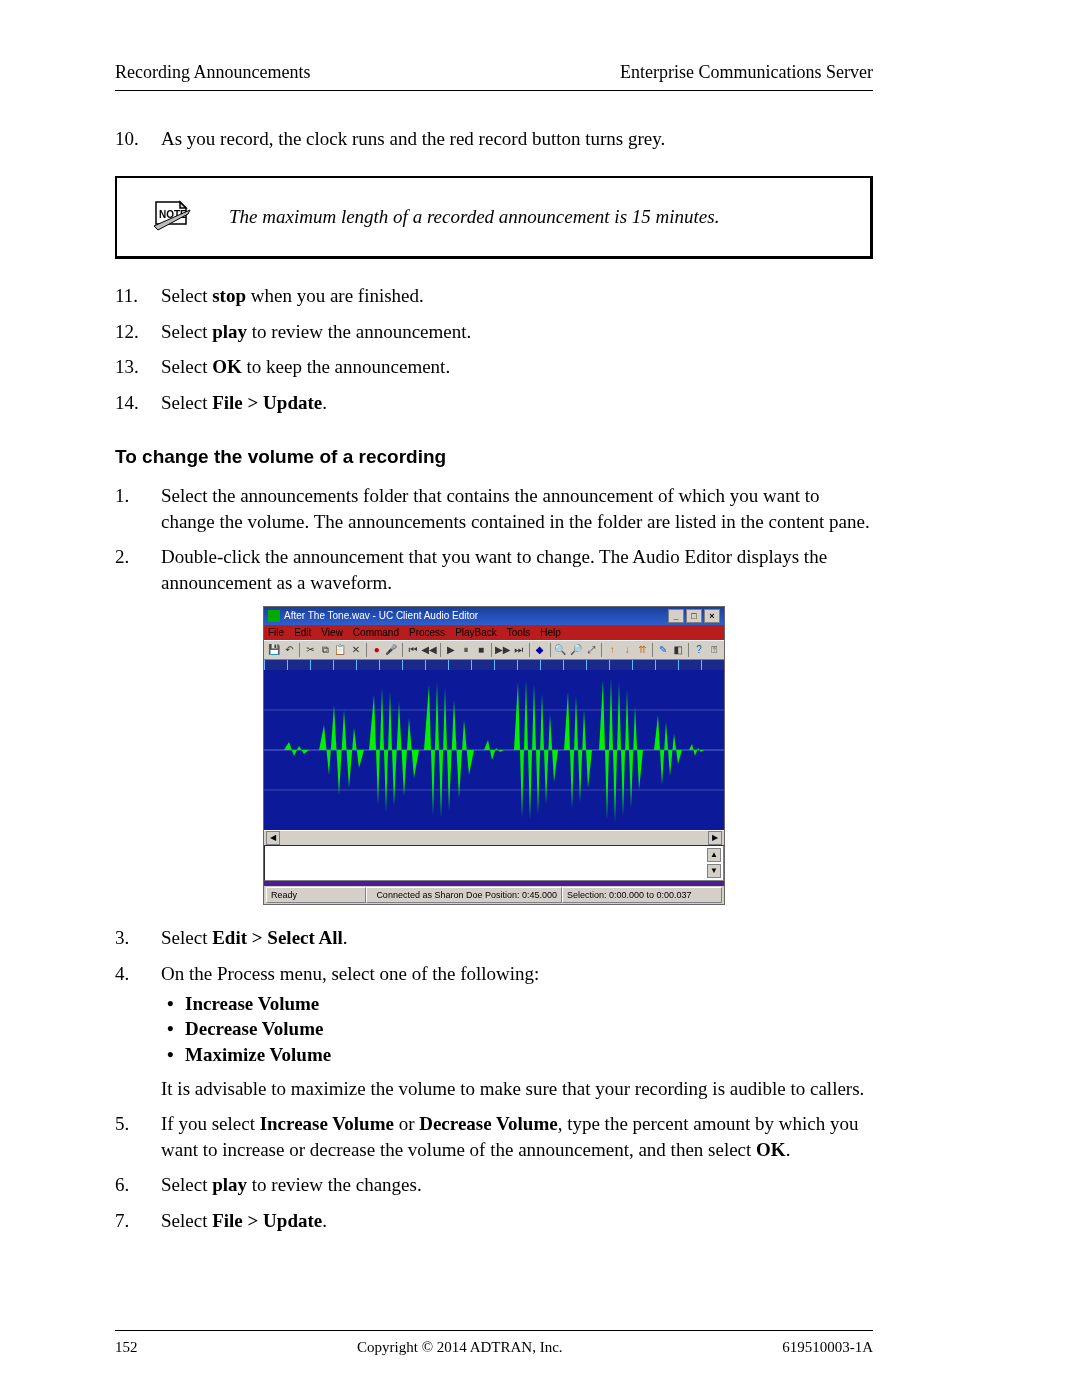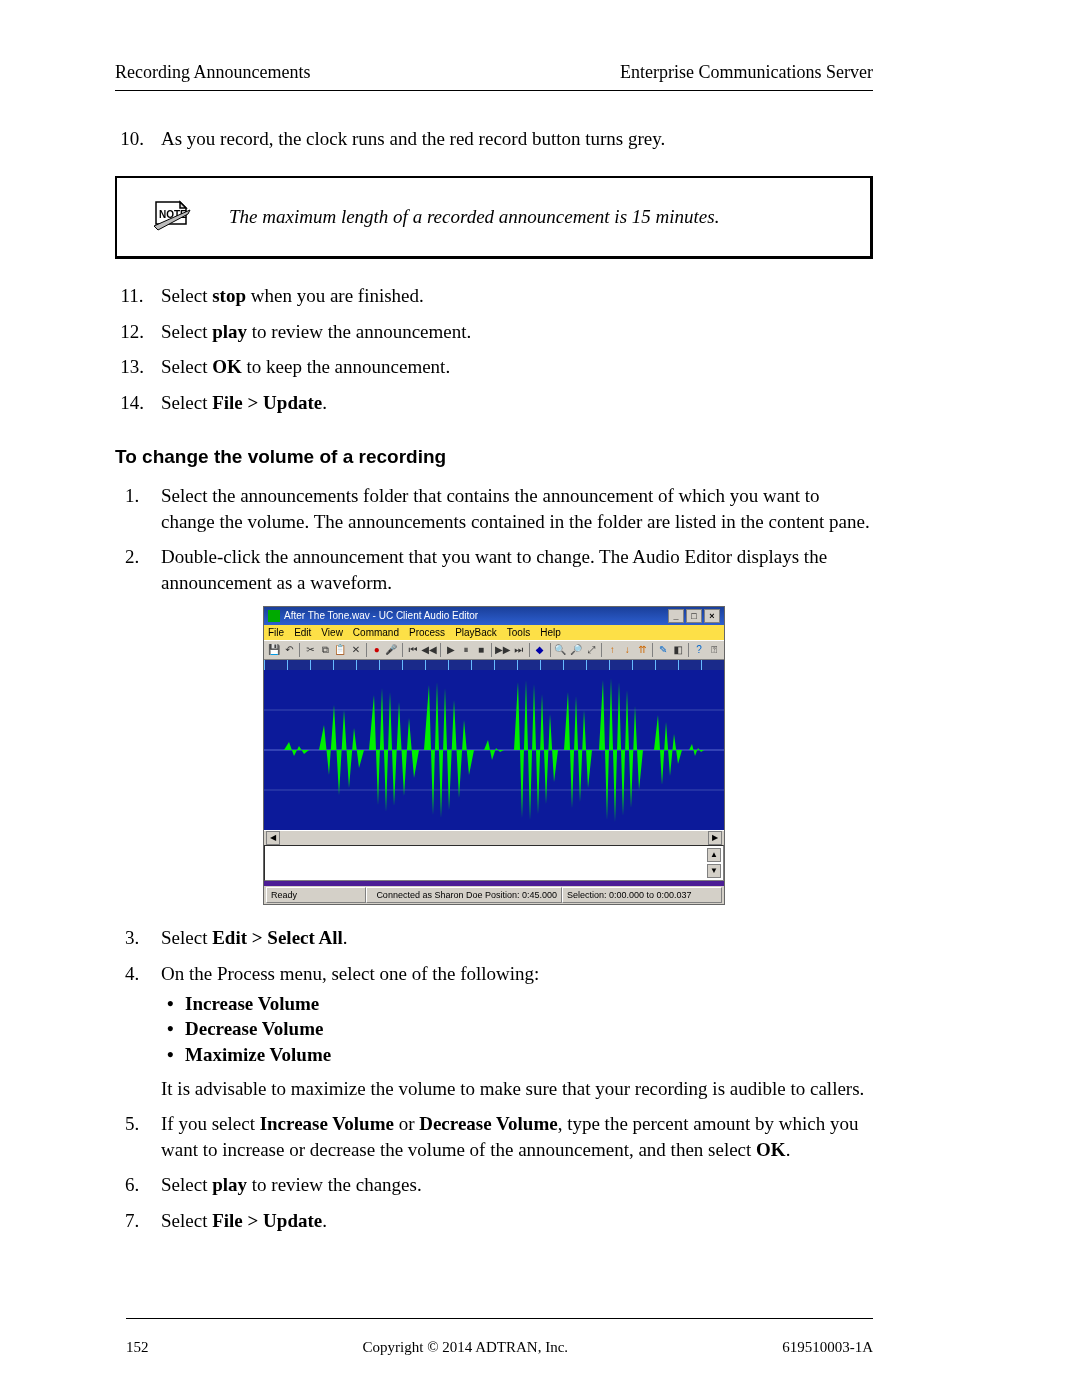--- a/index.html
+++ b/index.html
@@ -29,21 +29,21 @@
     margin-top: 35px;
   }
   ol.main { margin: 0; padding: 0; list-style: none; }
   ol.main > li {
     display: flex;
     margin-bottom: 10px;
   }
   .num {
     width: 34px;
     flex: 0 0 34px;
-    text-align: center;
+    text-align: left;
     padding-right: 12px;
   }
   .li-body { flex: 1; }
   .note-box {
     border: 2px solid #000;
     border-right-width: 3px;
     border-bottom-width: 3px;
     margin: 24px 0 24px 0;
     padding: 22px 20px 22px 30px;
     display: flex;
@@ -108,21 +108,21 @@
   .ae-title-icon {
     width: 12px; height: 12px; background: #0a0; display: inline-block;
   }
   .ae-winbtns { display: flex; gap: 2px; }
   .ae-winbtn {
     width: 14px; height: 12px; background: #d4d0c8; border: 1px solid #808080;
     display: flex; align-items: center; justify-content: center;
     color: #000; font-size: 9px; font-weight: bold;
   }
   .ae-menu {
-    background: #fde047;
+    background: #b91c1c;
     padding: 1px 4px;
     font-size: 10px;
     color: #000;
     display: flex;
     gap: 10px;
   }
   .ae-toolbar {
     background: #d4d0c8;
     padding: 2px 4px;
     border-top: 1px solid #fff;
@@ -181,23 +181,23 @@
     padding: 1px 2px;
     display: flex;
     border-top: 5px solid #4c1d95;
   }
   .ae-status .cell {
     border: 1px solid #808080; border-top-color:#fff; border-left-color:#fff;
     padding: 1px 4px;
   }
   .footer {
     position: absolute;
-    left: 126px; right: 115px; bottom: 40px;
+    left: 115px; right: 115px; bottom: 40px;
     border-top: 1px solid #000;
-    padding-top: 18px;
+    padding-top: 6px;
     display: flex;
     justify-content: space-between;
     font-size: 15px;
   }
   .screenshot-center { display:flex; justify-content:center; }
 </style>
 </head>
 <body>
 
 <div class="page">

